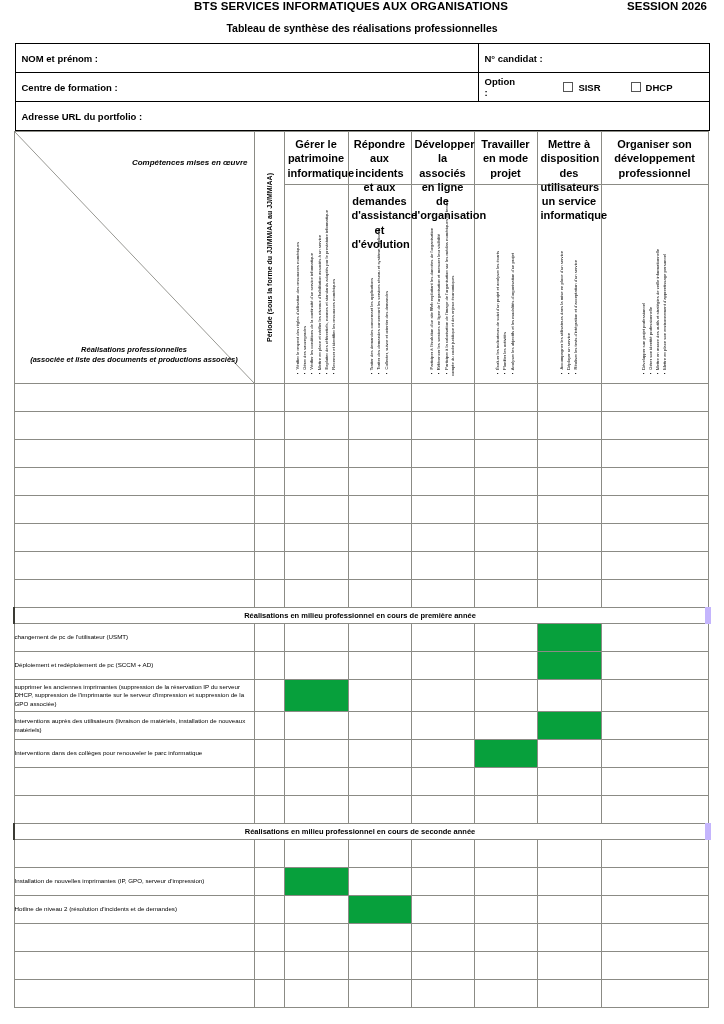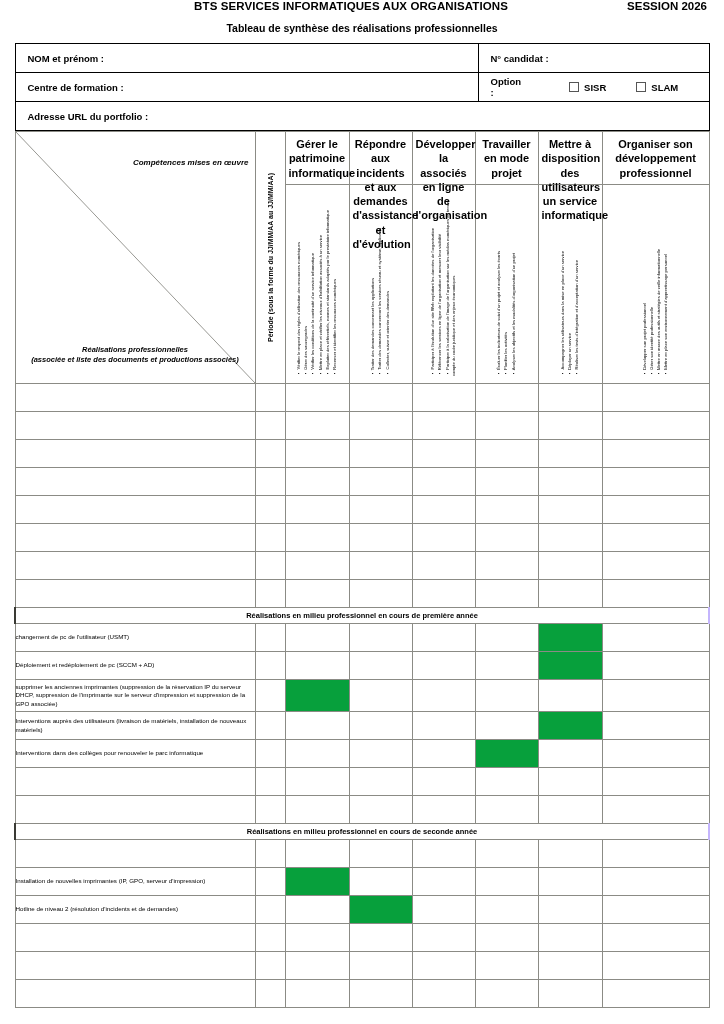--- a/index.html
+++ b/index.html
@@ -54,21 +54,21 @@
     width: 694px;
     margin: 0 auto;
     border-collapse: collapse;
     table-layout: fixed;
   }
   .id-table td {
     border: 1px solid #000;
     height: 24px;
     font-size: 9.5px;
     font-weight: bold;
-    padding: 2px 12px;
+    padding: 2px 6px;
     vertical-align: middle;
   }
   .id-left  { width: 463px; }
   .id-right { width: 231px; }
   .opt-row { display: flex; align-items: center; gap: 0; }
   .opt-label { margin-right: 48px; }
   .chk {
     display: inline-block;
     width: 8px;
     height: 8px;
@@ -220,21 +220,21 @@
   .cell-last { border-right: 2px solid #3a3a34; }
   .green { background: #07a03c; }
 
   .section-row td {
     height: 15px;
     font-size: 7.5px;
     font-weight: bold;
     text-align: center;
     vertical-align: middle;
     border-left: 2px solid #3a3a34;
-    border-right: 2px solid #c4b5fd;
+    border-right: 6px solid #c4b5fd;
     padding: 0;
   }
 </style>
 </head>
 <body>
 
 <div class="title-bar">
   <div class="main-title">BTS SERVICES INFORMATIQUES AUX ORGANISATIONS</div>
   <div class="session">SESSION 2026</div>
 </div>
@@ -249,21 +249,21 @@
     <tr>
       <td><span>NOM et prénom :</span></td>
       <td><span>N° candidat :</span></td>
     </tr>
     <tr>
       <td><span>Centre de formation :</span></td>
       <td>
         <div class="opt-row">
           <span class="opt-label">Option :</span>
           <span class="opt-item"><span class="chk"></span><span>SISR</span></span>
-          <span class="opt-item"><span class="chk"></span><span>SLAM</span></span>
+          <span class="opt-item"><span class="chk"></span><span>DHCP</span></span>
         </div>
       </td>
     </tr>
     <tr>
       <td colspan="2"><span>Adresse URL du portfolio :</span></td>
     </tr>
   </tbody>
 </table>
 
 <table class="grid">

